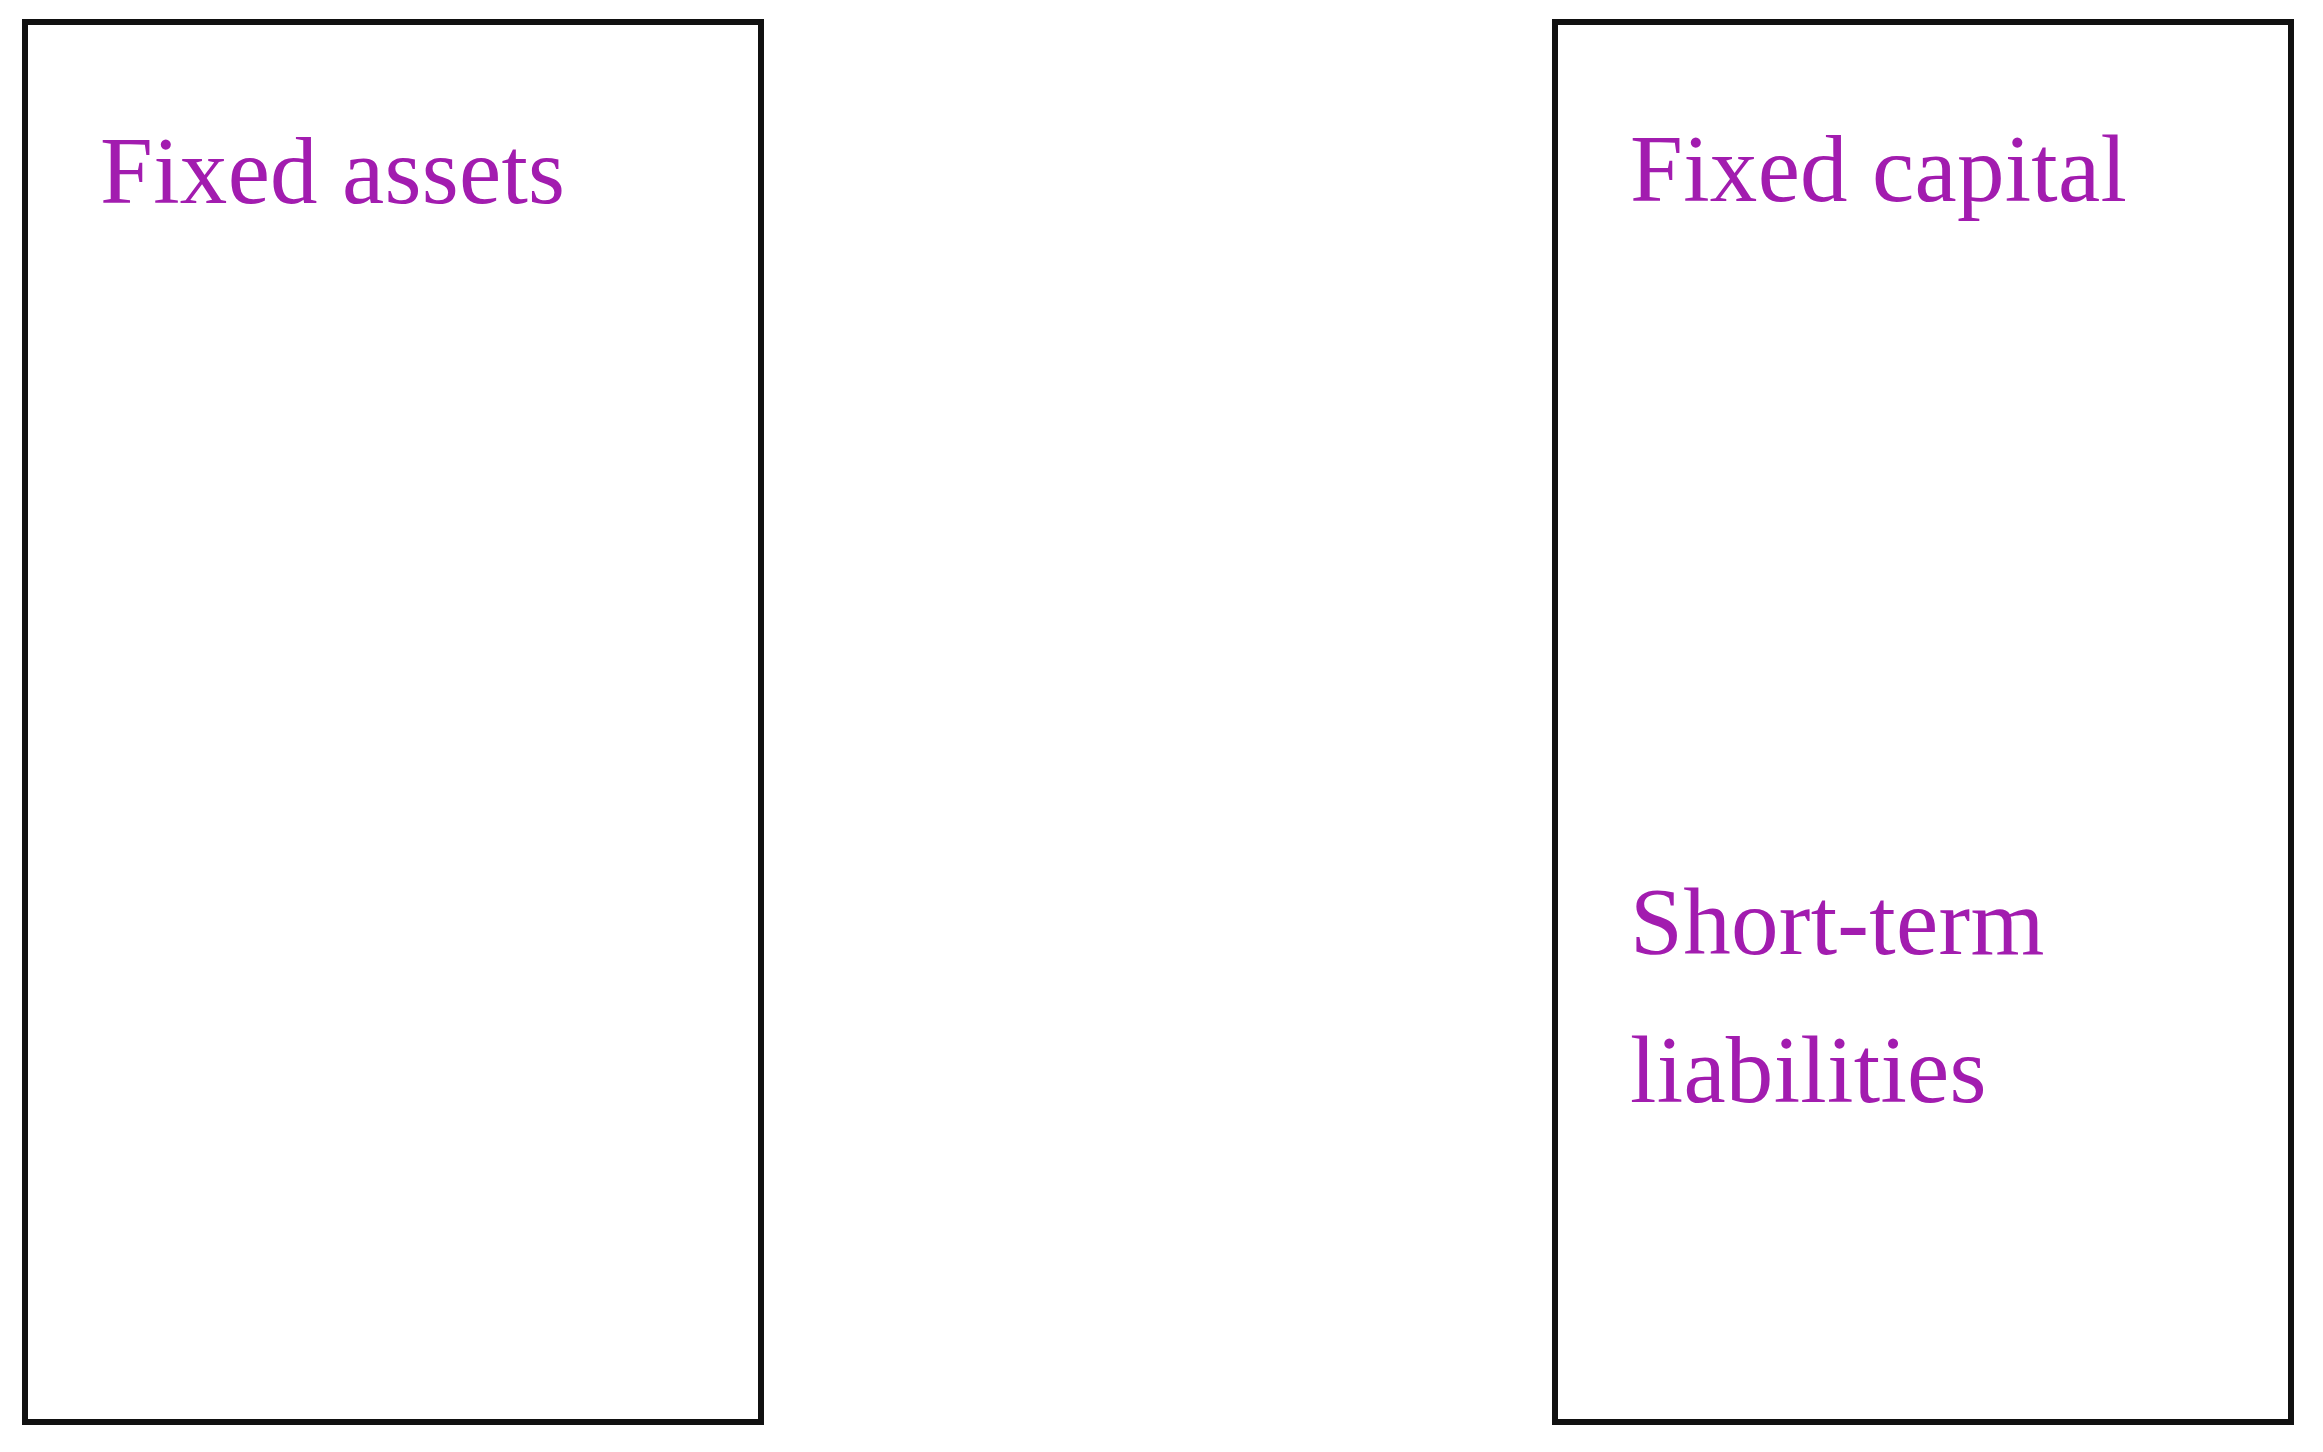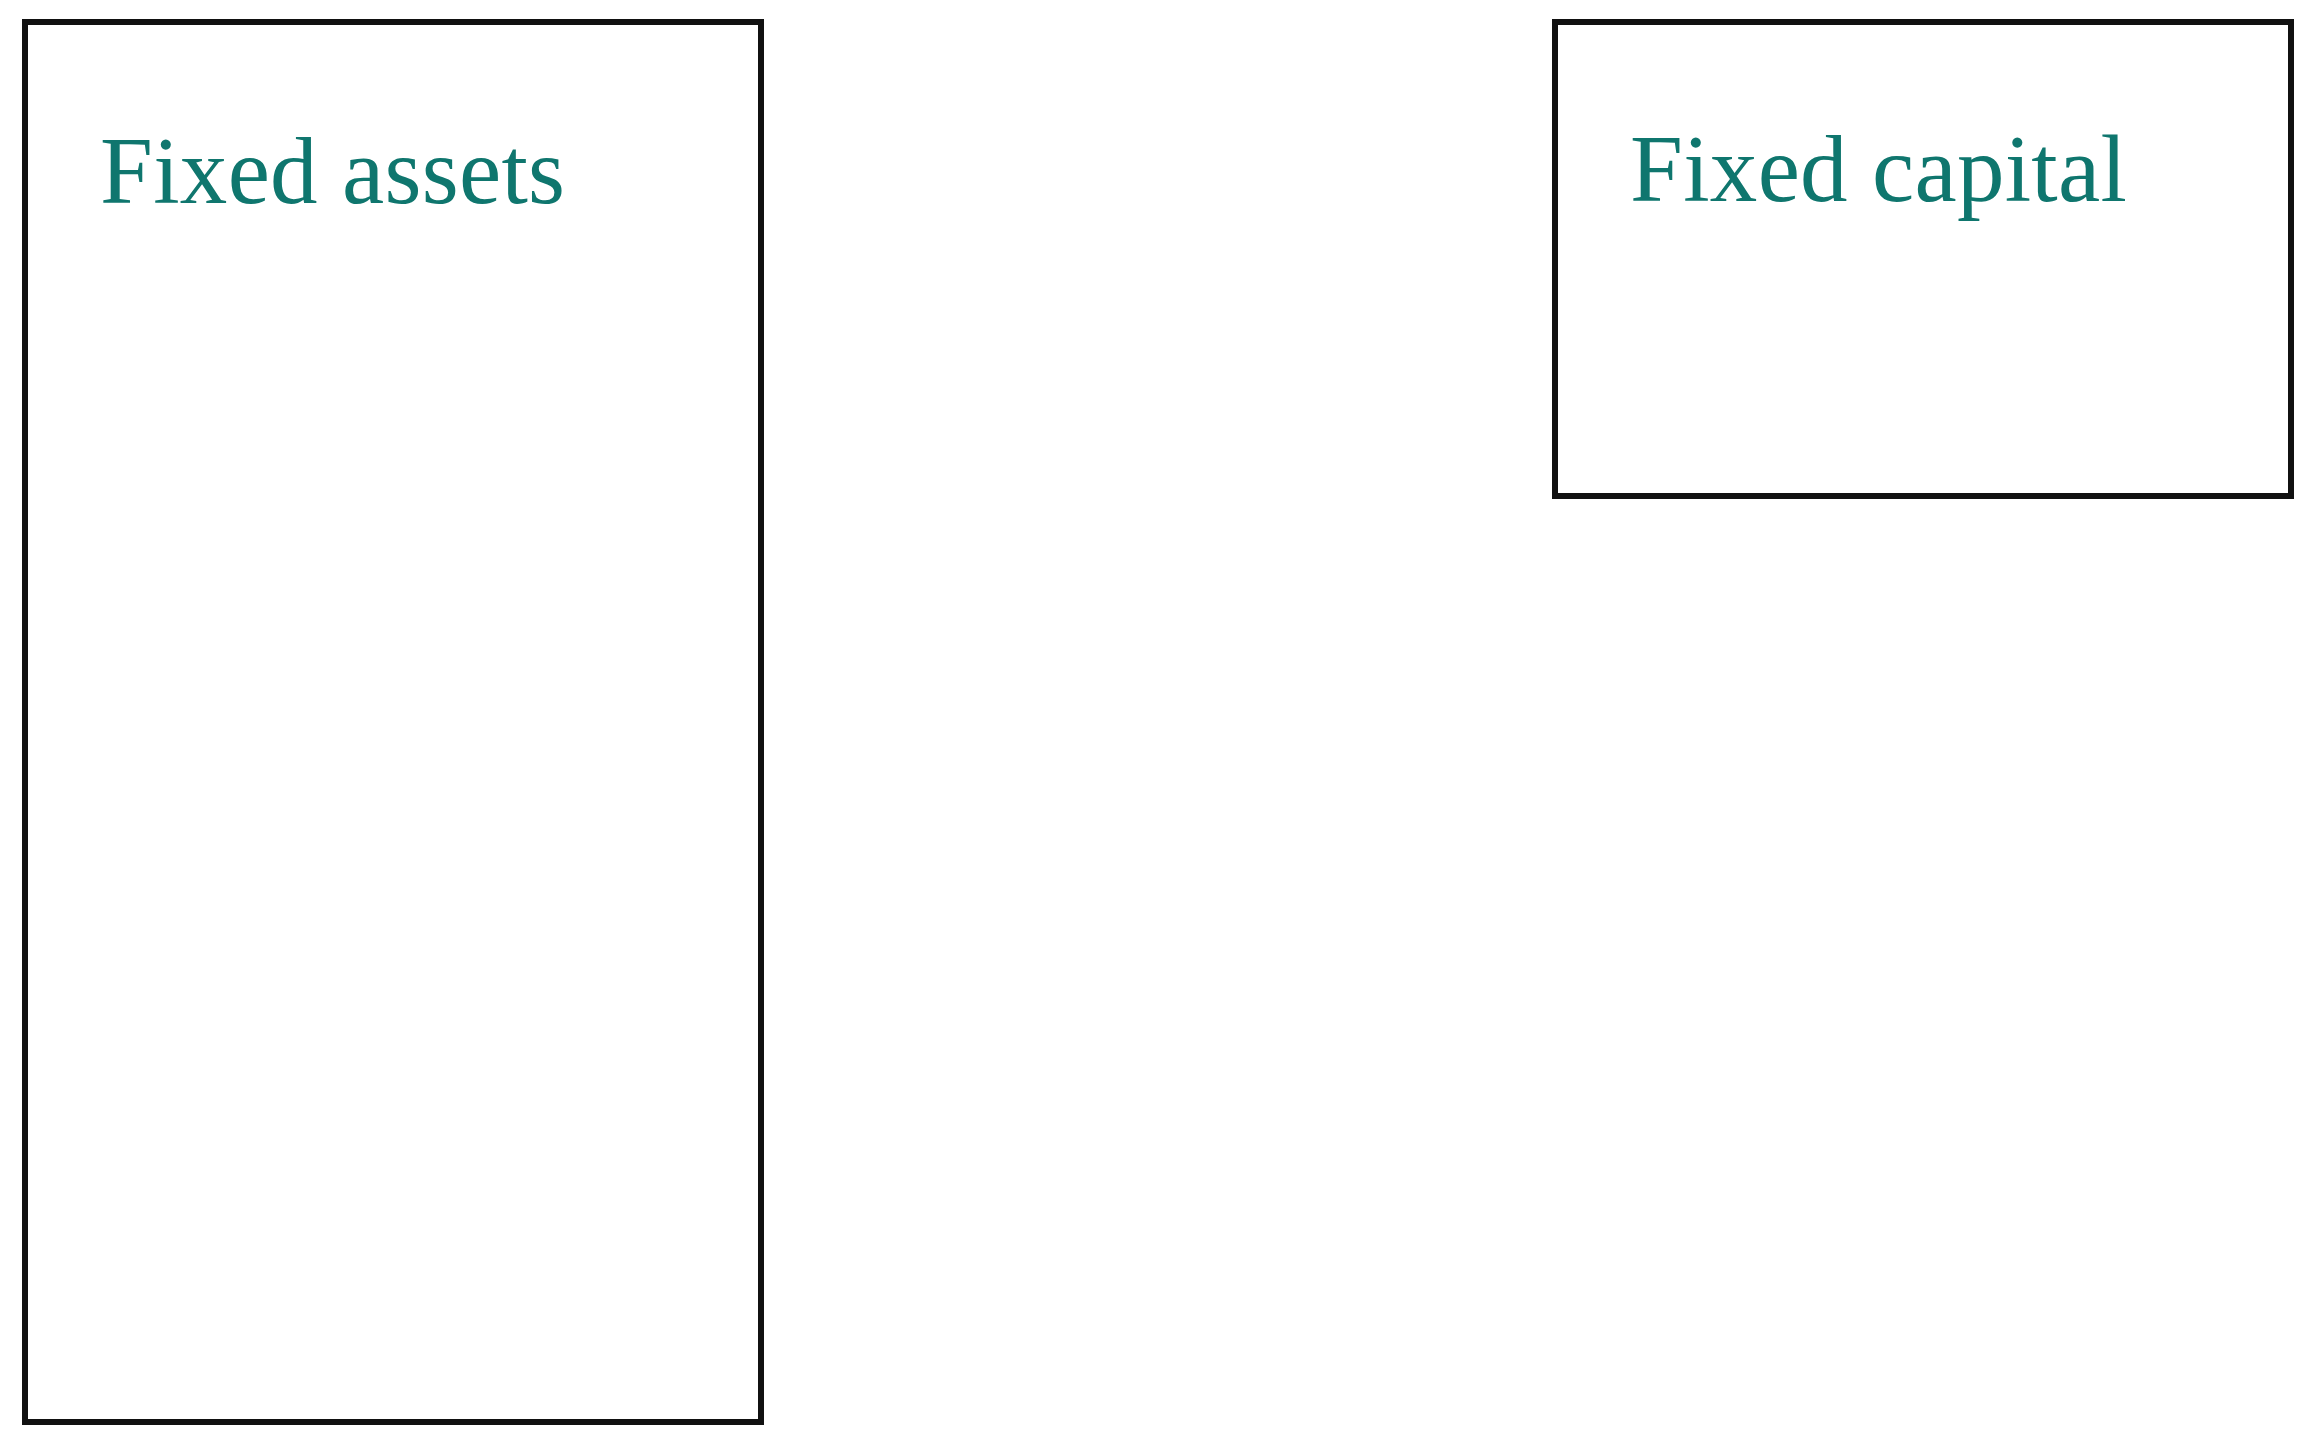--- a/index.html
+++ b/index.html
@@ -6,21 +6,21 @@
     margin: 0;
     padding: 0;
     background: #ffffff;
   }
   #canvas {
     position: relative;
     width: 2323px;
     height: 1452px;
     background: #ffffff;
     font-family: "Liberation Serif", "DejaVu Serif", serif;
-    color: #0f766e;
+    color: #a21caf;
     overflow: hidden;
   }
   .box {
     position: absolute;
     box-sizing: border-box;
     background: #ffffff;
     border: 6px solid #111111;
   }
   
   #box-fixed-assets {
@@ -81,15 +81,19 @@
   </div>
 
   <div class="box" id="box-current-assets">
     
   </div>
 
   <div class="box" id="box-fixed-capital">
     <div class="box-label" id="label-fixed-capital">Fixed capital</div>
   </div>
 
+  <div class="box" id="box-short-term-liabilities">
+    <div class="box-label" id="label-short-term-liabilities">Short-term
+liabilities</div>
+  </div>
 
 
 </div>
 
 </body></html>

